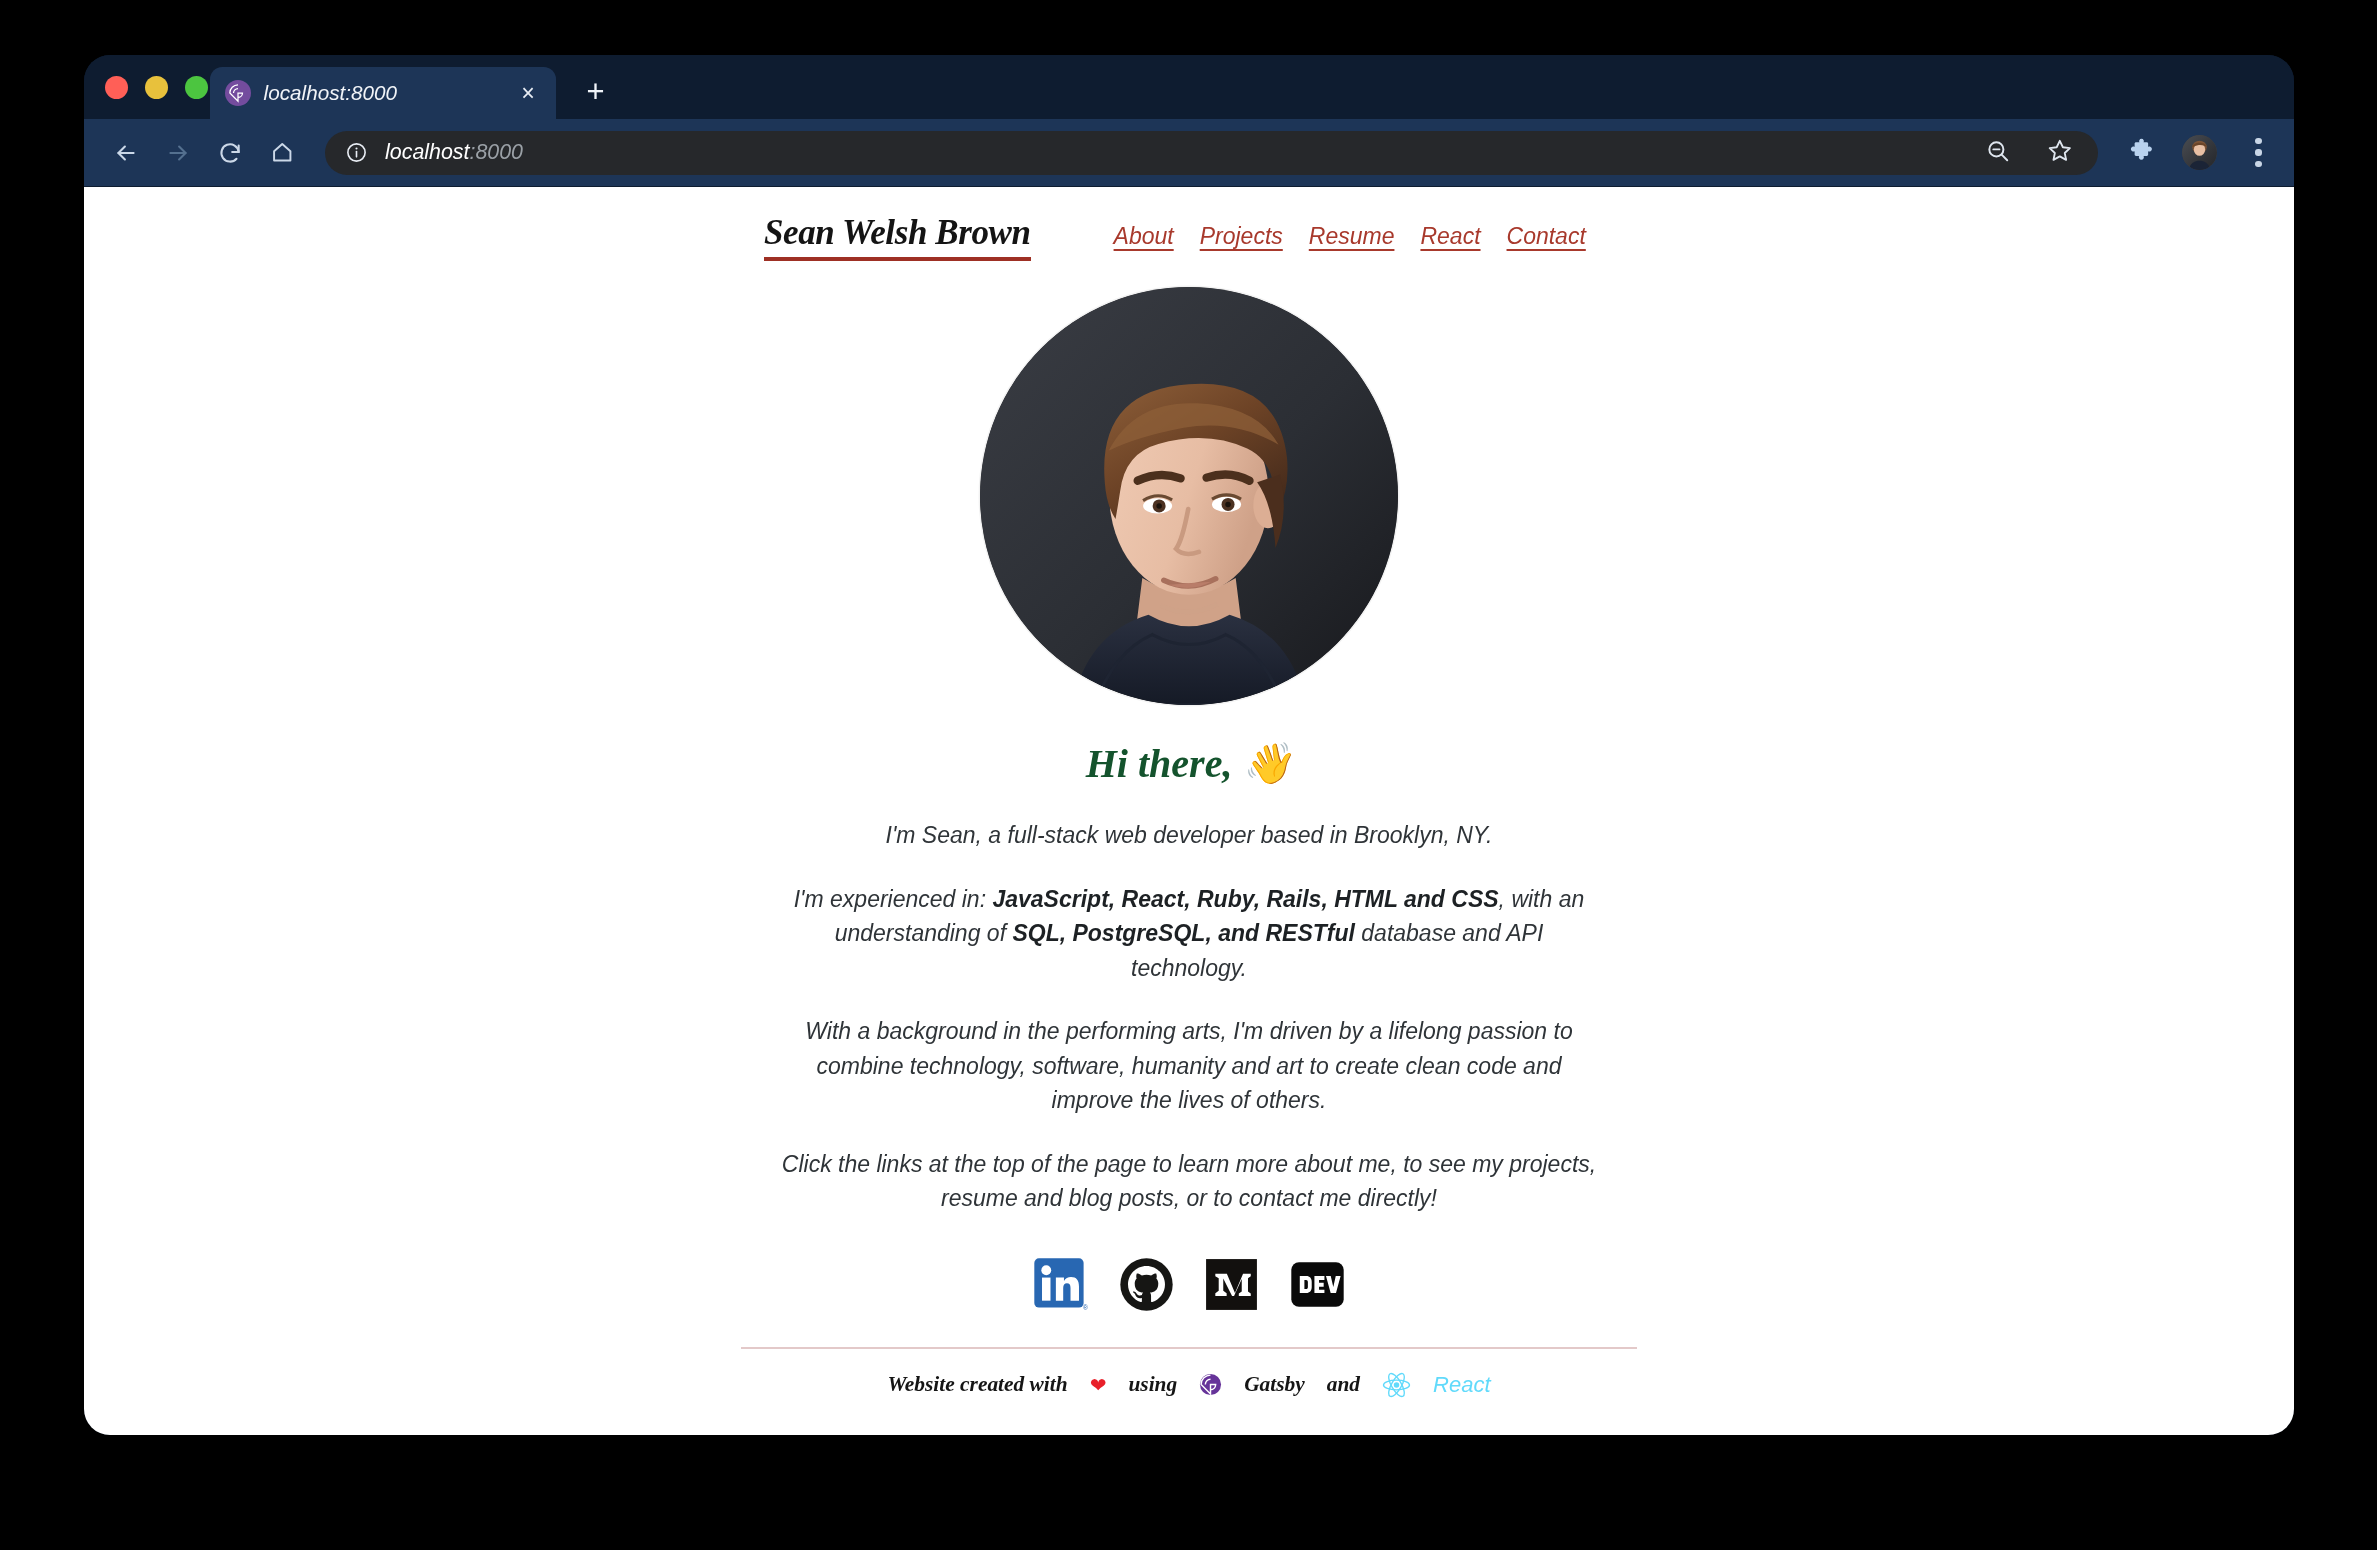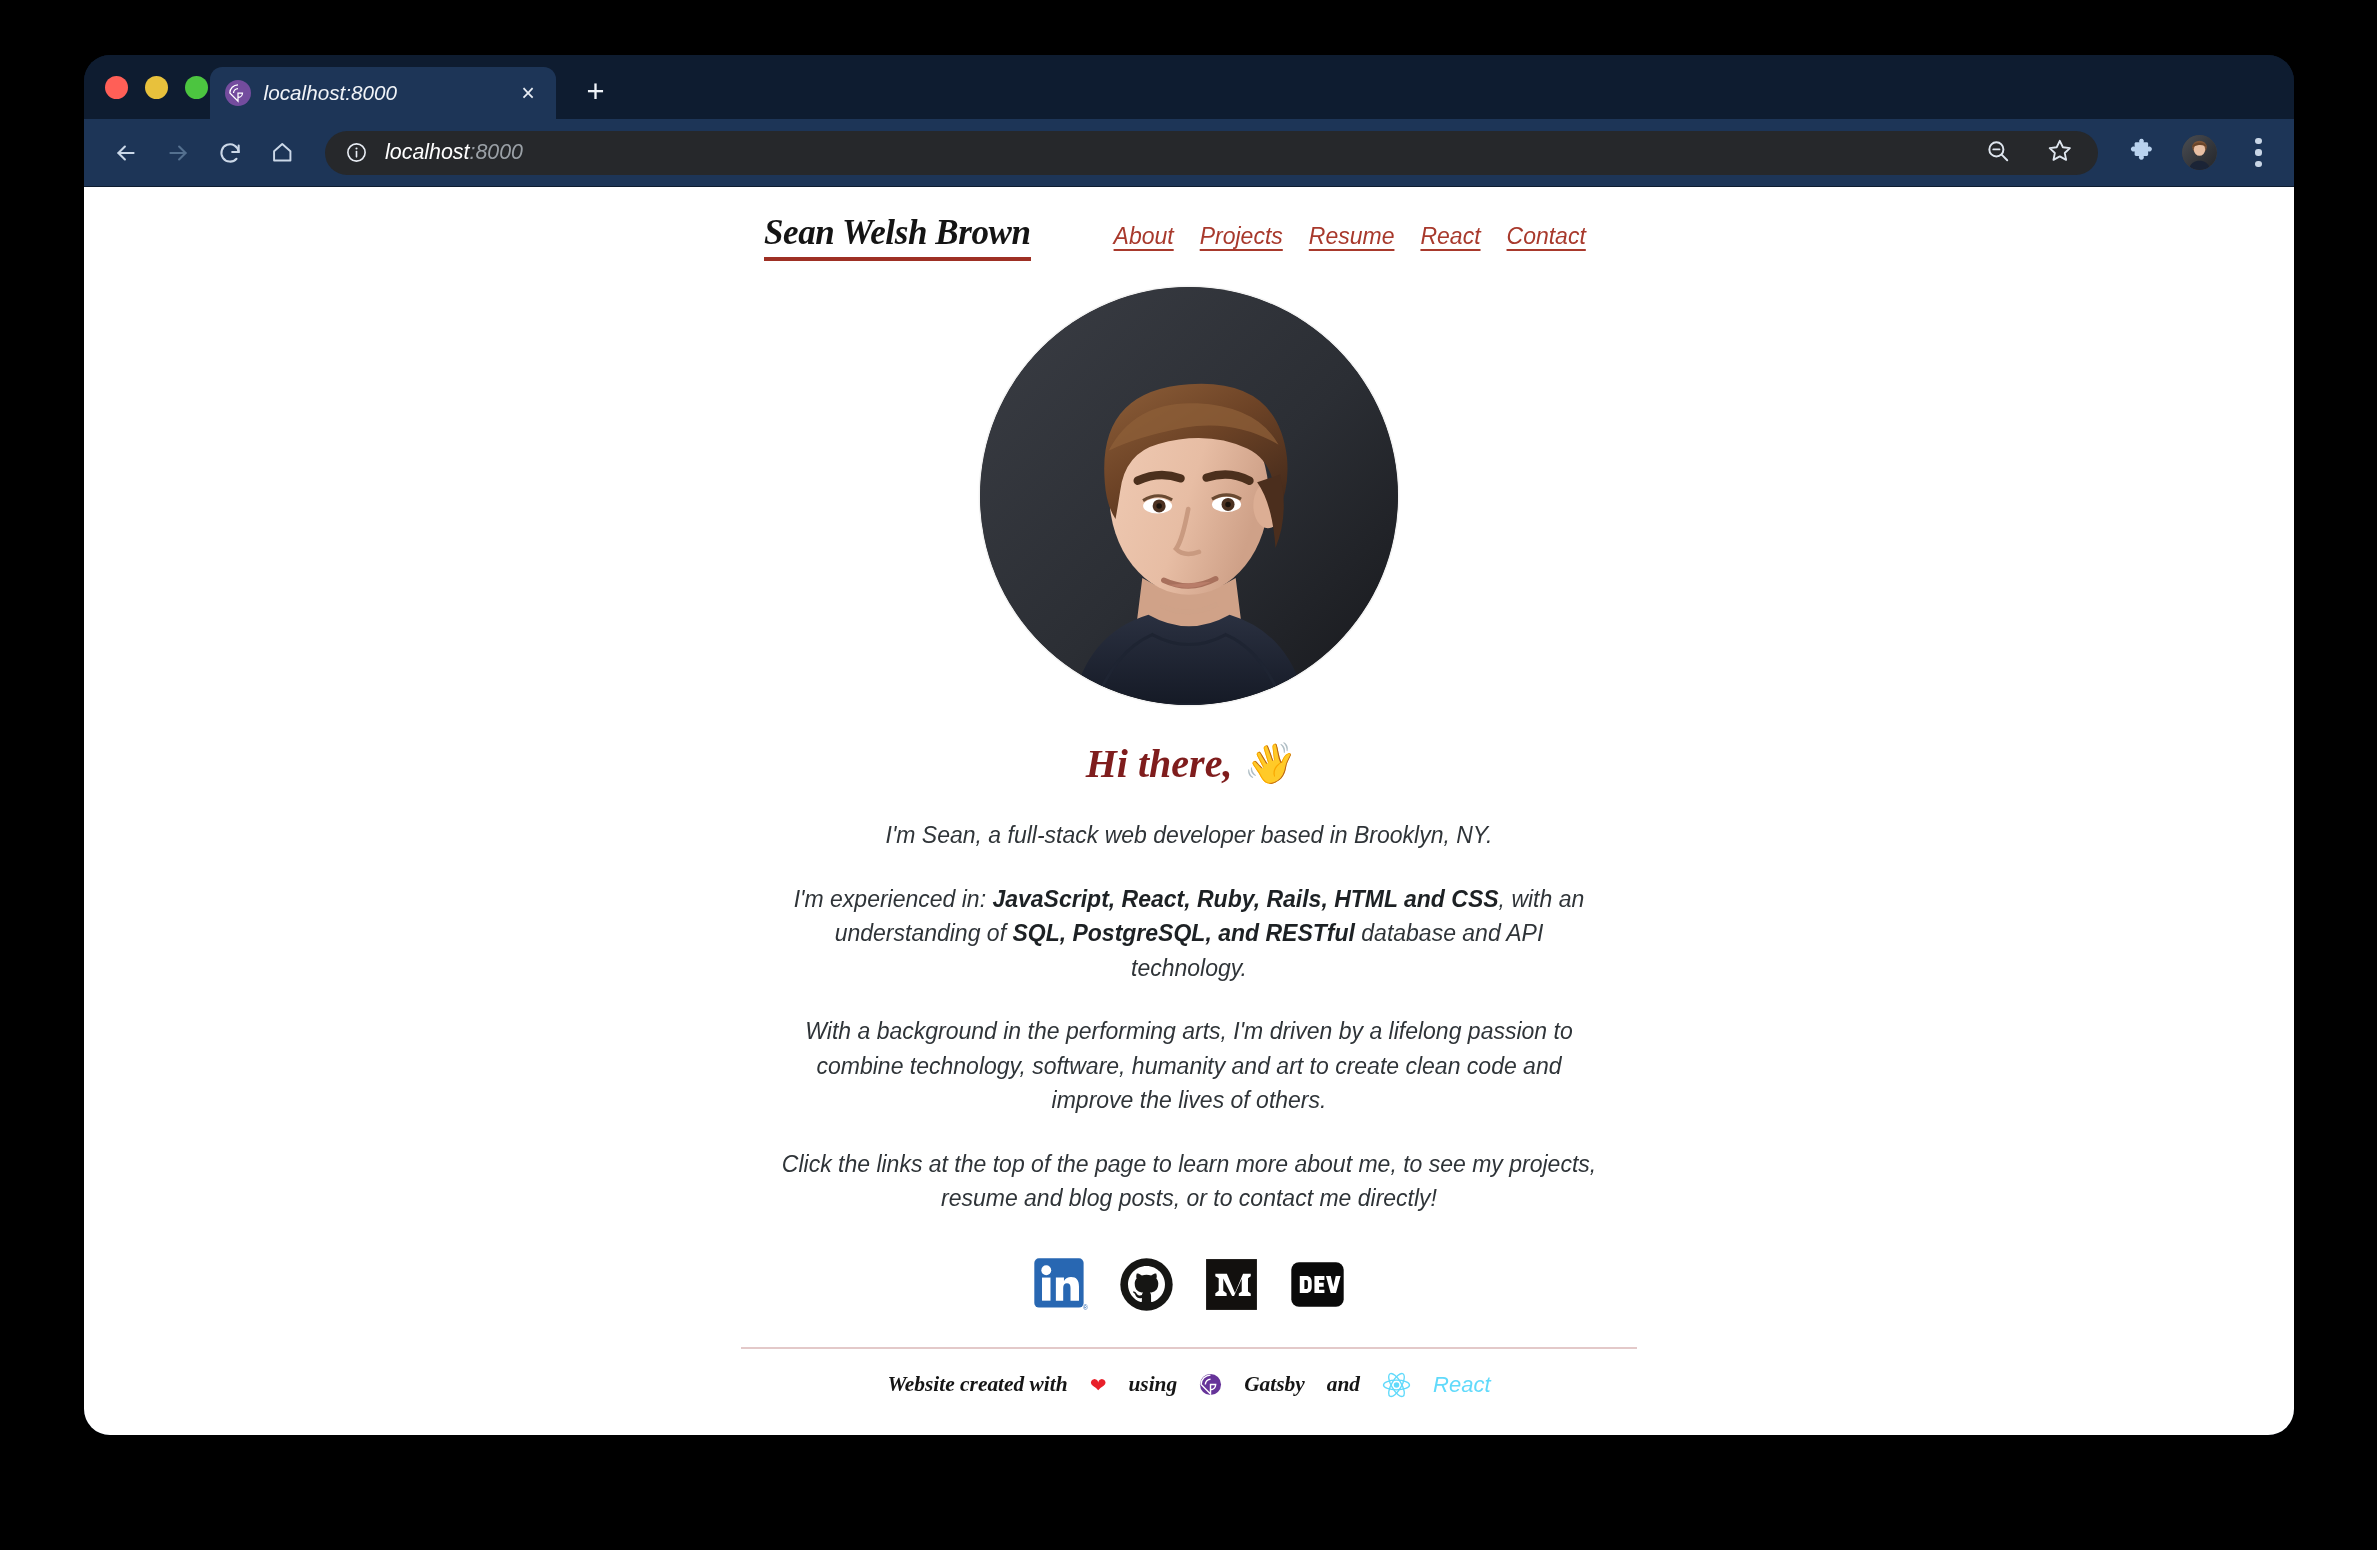--- a/index.html
+++ b/index.html
@@ -206,21 +206,21 @@
     background: #2f3136;
     box-shadow: 0 0 0 1.5px rgba(0,0,0,.05);
   }
   .portrait svg { position: absolute; inset: 0; }
 
   .greeting {
     text-align: center;
     font-family: "Liberation Serif", serif;
     font-weight: bold;
     font-size: 40px;
-    color: #7f1d1d;
+    color: #14532d;
     margin-top: 35px;
   }
   .greeting .wave { font-family: "DejaVu Sans", sans-serif; }
 
   .bio {
     text-align: center;
     color: #2f3438;
     font-size: 23px;
     line-height: 1.5;
     margin-top: 31px;

